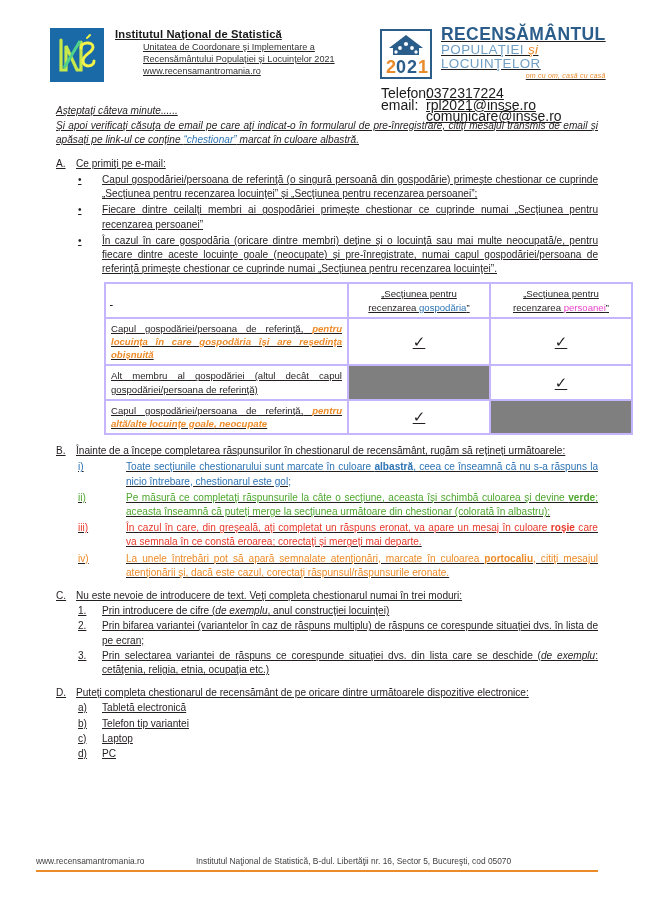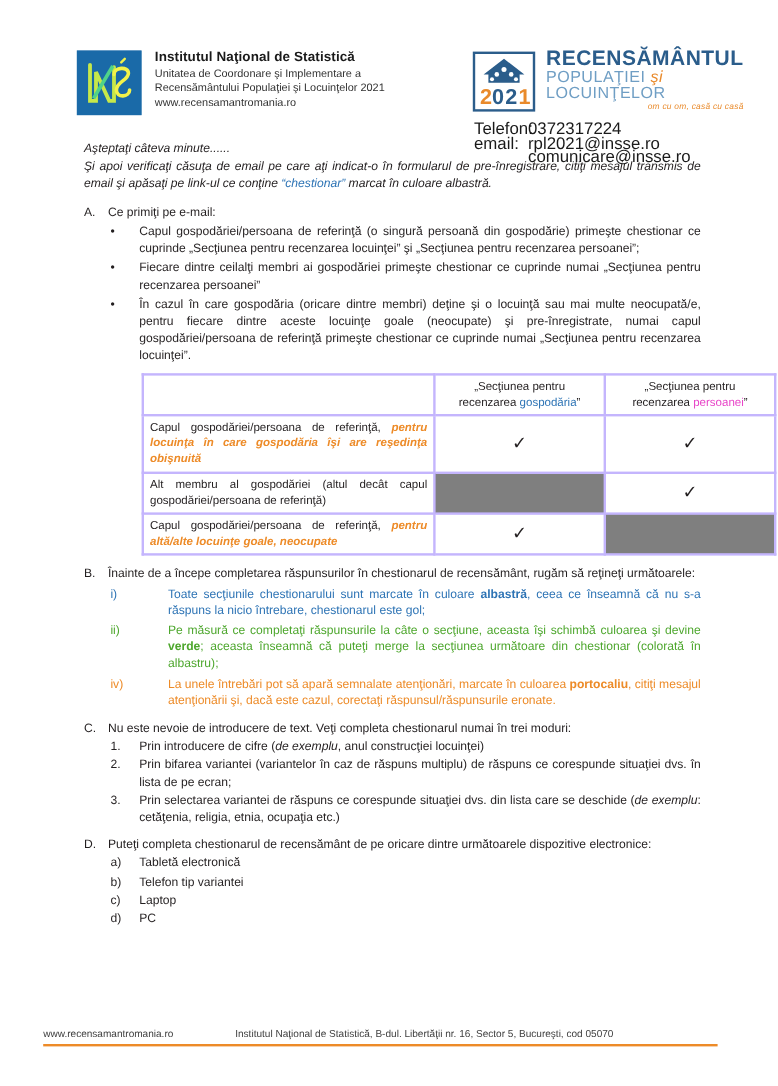--- a/index.html
+++ b/index.html
@@ -13,21 +13,22 @@
     font-family: "Liberation Sans", sans-serif;
     color: #231f20;
     position: relative;
     overflow: hidden;
   }
   .page {
     position: relative;
     width: 624px;
     height: 905px;
     box-sizing: border-box;
-    padding: 16px;
+    padding: 2px;
+    text-decoration: underline;
   }
 
   
   .header {
     display: flex;
     align-items: flex-start;
     padding: 24px 26px 0 48px;
     height: 100px;
     box-sizing: border-box;
   }
@@ -55,20 +56,21 @@
     font-size: 11.2px;
     font-weight: bold;
     color: #1a1a1a;
     line-height: 14px;
     letter-spacing: .1px;
   }
   .ins-sub {
     font-size: 9.1px;
     color: #333;
     line-height: 12.2px;
+    margin-left: 28px;
   }
 
   .hdr-right {
     margin-left: auto;
     padding-right: 22px;
   }
   .rec-logo-row {
     display: flex;
     align-items: center;
   }
@@ -413,20 +415,24 @@
       <ol class="roman" id="roman-list">
           <li>
             <span class="rn" style="color: rgb(46, 116, 181);">i)</span>
             <span class="rt" style="color: rgb(46, 116, 181);"><span>Toate secţiunile chestionarului sunt marcate în culoare </span><span style="font-weight: bold;">albastră</span><span>, ceea ce înseamnă că nu s-a răspuns la nicio întrebare, chestionarul este gol;</span></span>
           </li>
           <li>
             <span class="rn" style="color: rgb(78, 167, 46);">ii)</span>
             <span class="rt" style="color: rgb(78, 167, 46);"><span>Pe măsură ce completaţi răspunsurile la câte o secţiune, aceasta îşi schimbă culoarea şi devine </span><span style="font-weight: bold;">verde</span><span>; aceasta înseamnă că puteţi merge la secţiunea următoare din chestionar (colorată în albastru);</span></span>
           </li>
           <li>
+            <span class="rn" style="color: rgb(232, 57, 42);">iii)</span>
+            <span class="rt" style="color: rgb(232, 57, 42);"><span>În cazul în care, din greşeală, aţi completat un răspuns eronat, va apare un mesaj în culoare </span><span style="font-weight: bold;">roşie</span><span> care va semnala în ce constă eroarea; corectaţi şi mergeţi mai departe.</span></span>
+          </li>
+          <li>
             <span class="rn" style="color: rgb(237, 139, 40);">iv)</span>
             <span class="rt" style="color: rgb(237, 139, 40);"><span>La unele întrebări pot să apară semnalate atenţionări, marcate în culoarea </span><span style="font-weight: bold;">portocaliu</span><span>, citiţi mesajul atenţionării şi, dacă este cazul, corectaţi răspunsul/răspunsurile eronate.</span></span>
           </li>
         </ol>
     </div>
 
     <div class="sec">
       <div class="sec-head">
         <div class="sec-letter">C.</div>
         <div class="sec-title">Nu este nevoie de introducere de text. Veţi completa chestionarul numai în trei moduri:</div>

